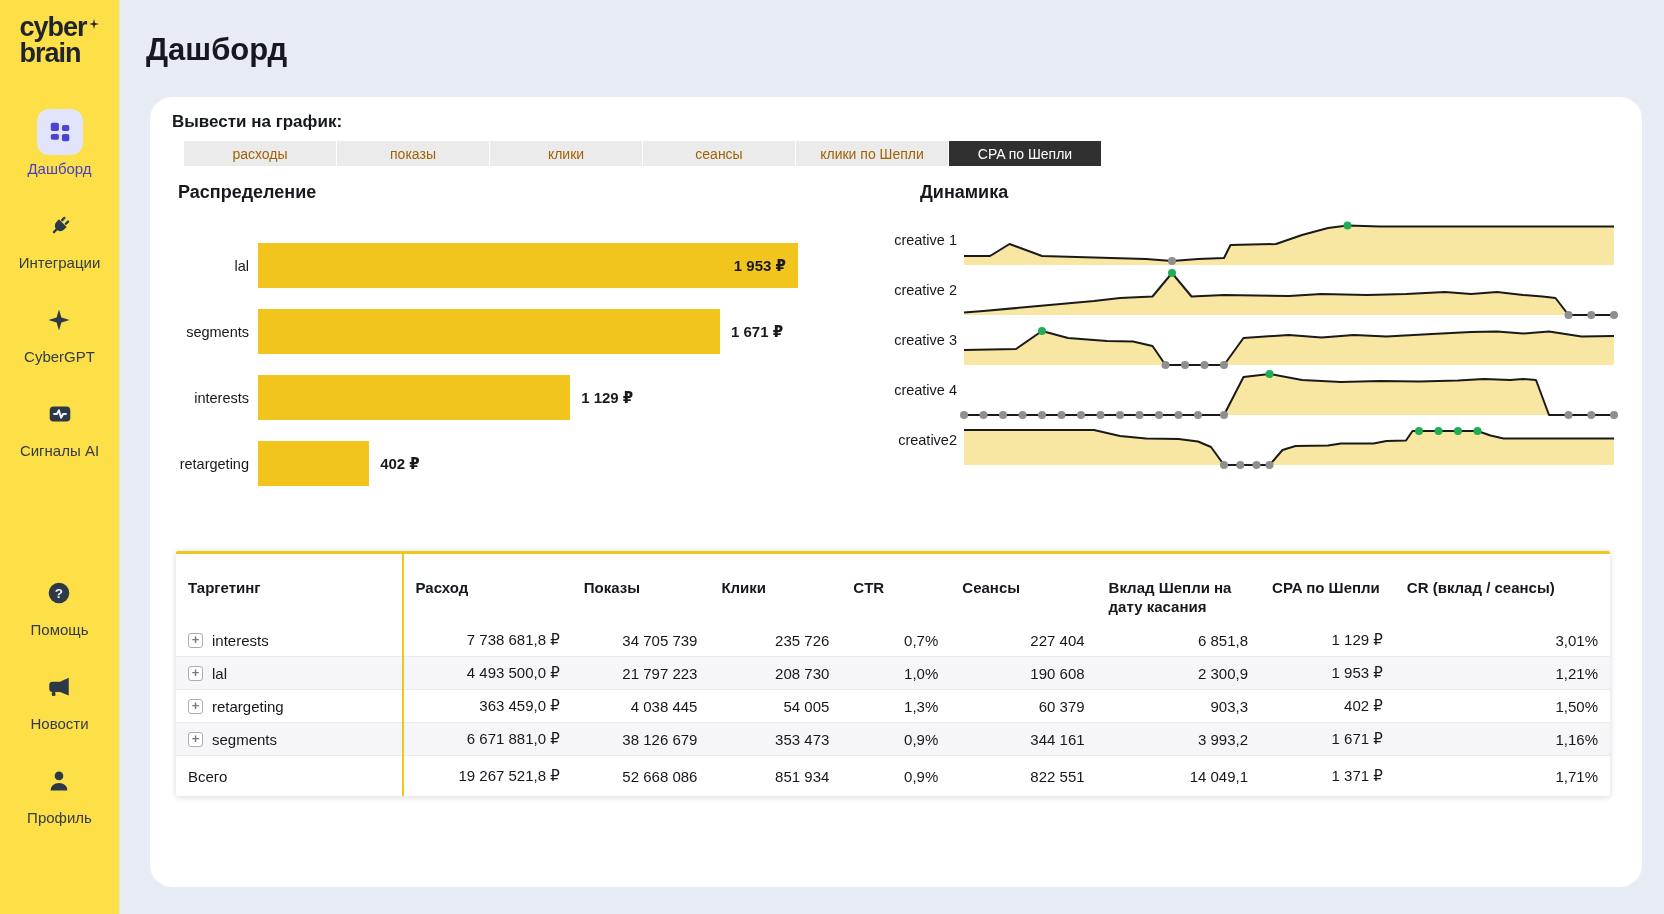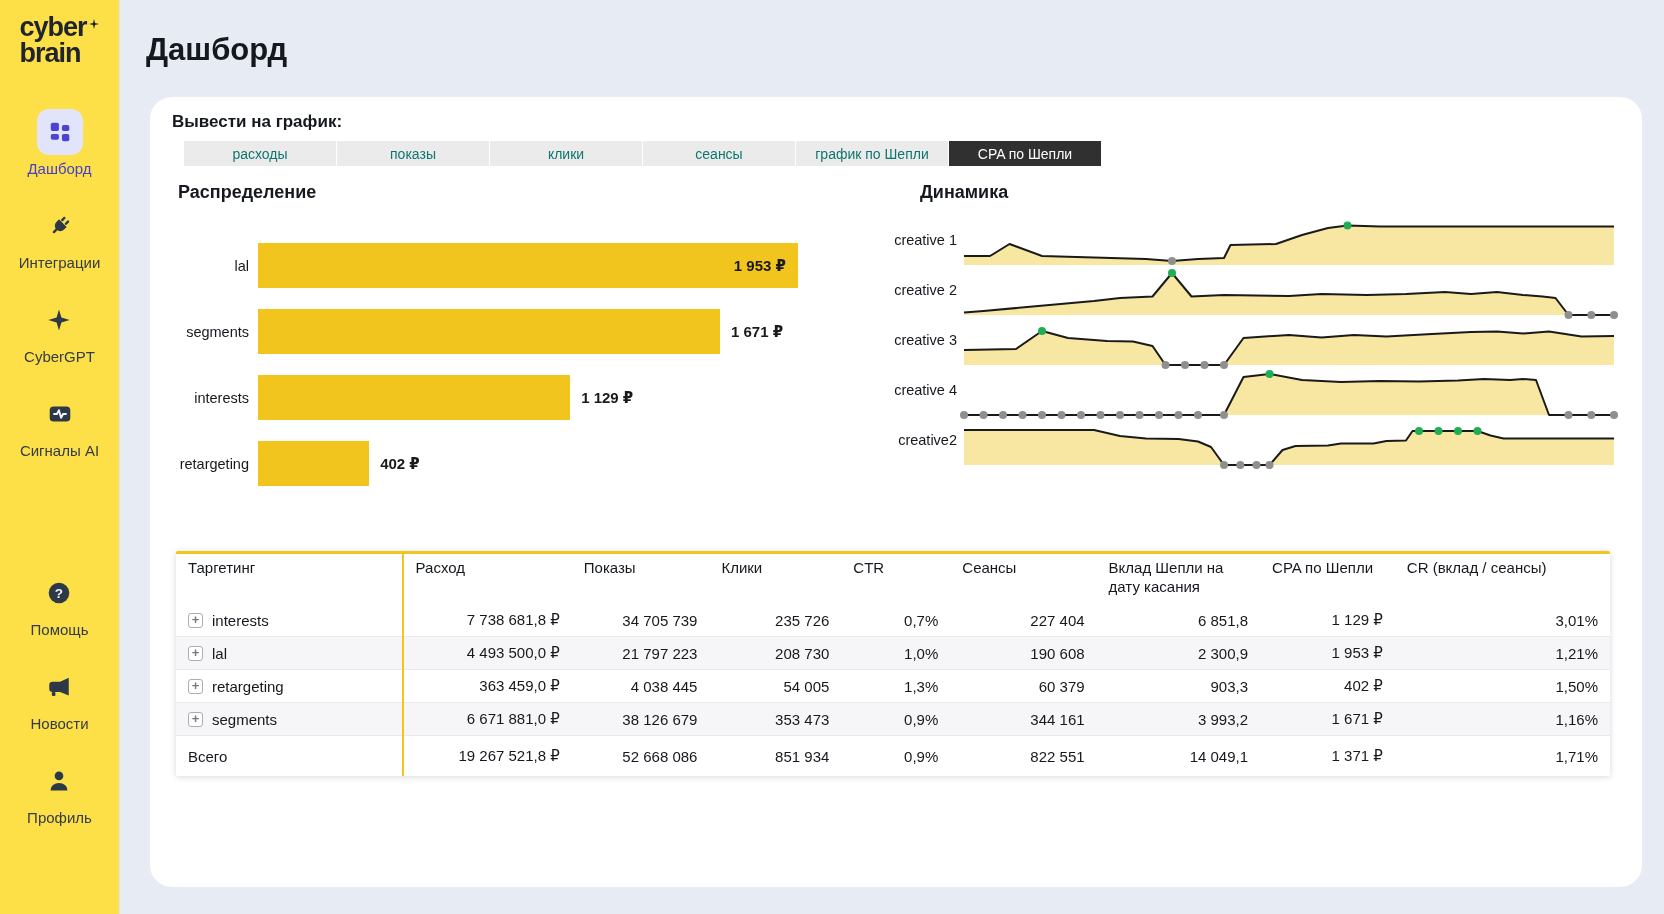--- a/index.html
+++ b/index.html
@@ -26,21 +26,21 @@
   .nav-item.active .nav-label { color:#4840C9; }
 
   
   .main { position:absolute; left:120px; top:0; width:1544px; height:914px; }
   .page-title { margin:30px 0 0 26px; font-size:31px; font-weight:800; line-height:40px; color:#15181D; }
   .card { margin:27px 22px 0 30px; width:1492px; height:790px;
     background:#FFFFFF; border-radius:22px; padding:15px 22px; }
 
   .controls-label { font-size:17px; font-weight:bold; }
   .tabs { display:flex; margin:9px 0 0 12px; }
-  .tab { width:152px; height:25px; margin-right:1px; border:none; background:#EBEBEB; color:#0f766e;
+  .tab { width:152px; height:25px; margin-right:1px; border:none; background:#EBEBEB; color:#a16207;
     font-family:inherit; font-size:14px; cursor:pointer; }
   .tab.active { background:#303030; color:#FFFFFF; }
 
   .charts-row { display:flex; margin-top:16px; }
   .chart-title { font-size:18px; font-weight:bold; color:#15181D; }
 
   
   .dist { width:706px; }
   .dist .chart-title { margin-left:6px; }
   .bars { margin-top:40px; }
@@ -56,21 +56,21 @@
   .dyn .chart-title { margin-left:42px; }
   .spark-rows { margin-top:12px; }
   .spark-row { display:flex; align-items:center; height:50px; }
   .spark-label { width:86px; padding-right:7px; text-align:right; font-size:14.5px; color:#15181D; }
   .spark-svg { width:650px; height:50px; overflow:visible; display:block; }
 
   
   .table-panel { margin:44px 0 0 4px; width:1434px; background:#fff;
     border-top:3px solid #F2C41E; box-shadow:0 1px 6px rgba(40,45,60,.18); border-radius:2px; }
   table { width:100%; border-collapse:collapse; font-size:15px; table-layout:fixed; }
-  th { text-align:left; font-weight:normal; padding:4px 12px 8px 12px; vertical-align:top; line-height:19px; }
+  th { text-align:left; font-weight:bold; padding:24px 12px 8px 12px; vertical-align:top; line-height:19px; }
   td { padding:7px 12px; text-align:right; white-space:nowrap; border-bottom:1px solid #EAEAEA; }
   td.cat, th.cat { text-align:left; border-right:2px solid #F2C41E; }
   tr.zebra td { background:#F6F6F8; }
   tr.total td { font-weight:normal; border-bottom:none; padding:11px 12px; }
   .plus { display:inline-block; width:15px; height:15px; margin-right:9px; border:1px solid #ADADAD;
     border-radius:3px; position:relative; vertical-align:-2px; cursor:pointer; background:#fff; }
   .plus:before { content:"+"; position:absolute; left:0; right:0; top:-2px; text-align:center;
     font-size:13px; color:#7A7A7A; font-weight:bold; }
   .total-name { padding-left:26px; }
 </style>
@@ -161,21 +161,21 @@
 <div class="main">
   <h1 class="page-title">Дашборд</h1>
 
   <div class="card">
     <div class="controls-label">Вывести на график:</div>
     <div class="tabs">
         <button class="tab">расходы</button>
         <button class="tab">показы</button>
         <button class="tab">клики</button>
         <button class="tab">сеансы</button>
-        <button class="tab">график по Шепли</button>
+        <button class="tab">клики по Шепли</button>
         <button class="tab active">CPA по Шепли</button>
       </div>
 
     <div class="charts-row">
       <div class="dist">
         <div class="chart-title">Распределение</div>
         <div class="bars">
             <div class="bar-row">
               <div class="bar-cat">lal</div>
               <div class="bar-track">

